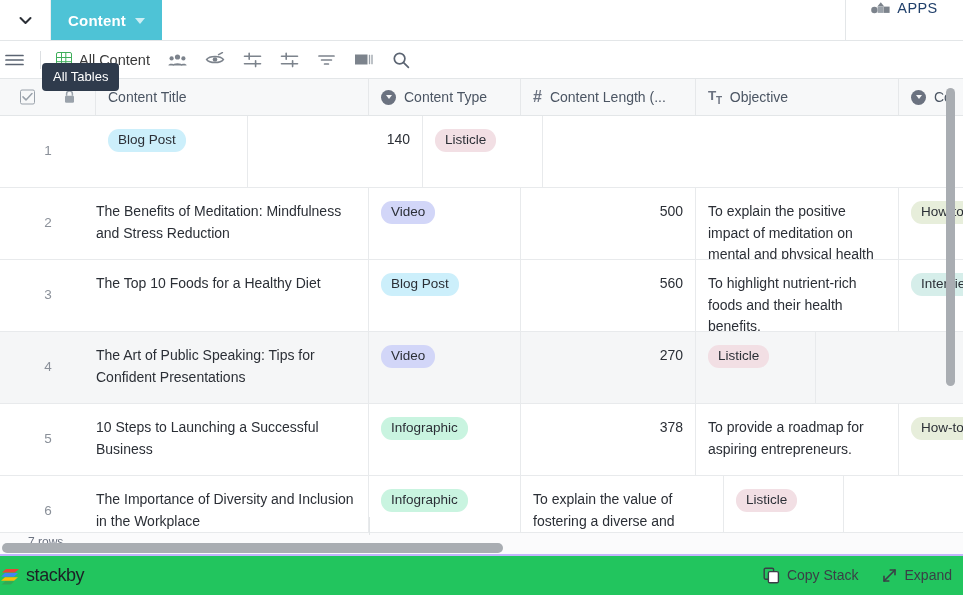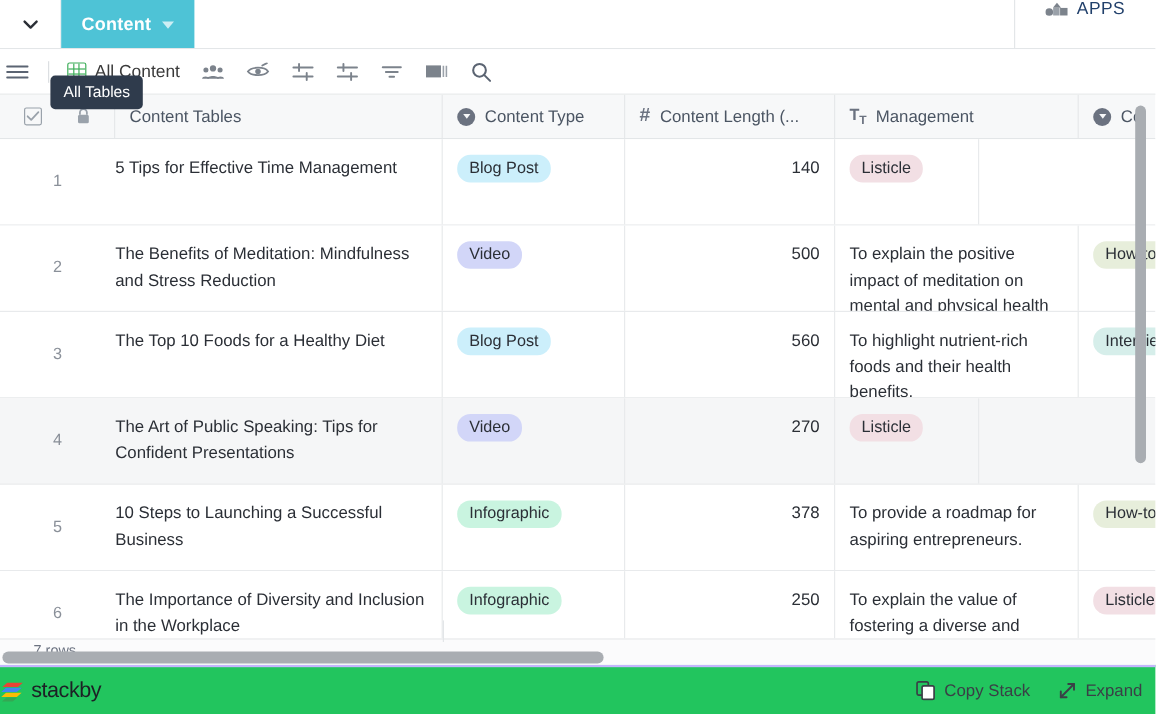--- a/index.html
+++ b/index.html
@@ -399,52 +399,51 @@
         <span class="hc-lock">
           <svg width="13" height="15" viewBox="0 0 13 15">
             <path d="M3.6 6.2 V4.3 a2.9 2.9 0 0 1 5.8 0 V6.2" fill="none" stroke="#9aa2ab" stroke-width="1.5"></path>
             <rect x="2" y="6.2" width="9" height="7" rx="1.3" fill="#9aa2ab"></rect>
           </svg>
         </span>
         <span class="hc-ttype">T</span>
       </div>
 
       <div class="hcell c-title">
-        <span>Content Tables</span>
+        <span>Content Title</span>
       </div>
 
       <div class="hcell c-type">
         <span class="ftype-ico">
             <i class="dn"></i>
           </span>
         <span>Content Type</span>
       </div>
 
       <div class="hcell c-len">
         <span class="ftype-hash">#</span>
         <span>Content Length (...</span>
       </div>
 
       <div class="hcell c-obj">
         <span class="ftype-tt">T<sub style="font-size:10px">T</sub></span>
-        <span>Management</span>
+        <span>Objective</span>
       </div>
 
       <div class="hcell c-cat">
         <span class="ftype-ico">
             <i class="dn"></i>
           </span>
         <span>Co</span>
       </div>
     </div>
 
     <div class="grid-body" id="grid-body">
         <div class="row" style="height: 72px;">
           <div class="cell c-rownum">1</div>
-          <div class="cell c-title">5 Tips for Effective Time Management</div>
           <div class="cell c-type"><span class="badge" style="background: rgb(204, 239, 251);">Blog Post</span></div>
           <div class="cell c-len">140</div>
           <div class="cell c-cat"><span class="badge" style="background: rgb(242, 223, 228);">Listicle</span></div>
         </div>
         <div class="row" style="height: 72px;">
           <div class="cell c-rownum">2</div>
           <div class="cell c-title">The Benefits of Meditation: Mindfulness and Stress Reduction</div>
           <div class="cell c-type"><span class="badge" style="background: rgb(210, 214, 248);">Video</span></div>
           <div class="cell c-len">500</div>
           <div class="cell c-obj">To explain the positive impact of meditation on mental and physical health</div>
@@ -470,21 +469,20 @@
           <div class="cell c-title">10 Steps to Launching a Successful Business</div>
           <div class="cell c-type"><span class="badge" style="background: rgb(201, 244, 224);">Infographic</span></div>
           <div class="cell c-len">378</div>
           <div class="cell c-obj">To provide a roadmap for aspiring entrepreneurs.</div>
           <div class="cell c-cat"><span class="badge" style="background: rgb(231, 238, 219);">How-to</span></div>
         </div>
         <div class="row" style="height: 72px;">
           <div class="cell c-rownum">6</div>
           <div class="cell c-title">The Importance of Diversity and Inclusion in the Workplace</div>
           <div class="cell c-type"><span class="badge" style="background: rgb(201, 244, 224);">Infographic</span></div>
-          <div class="cell c-len">250</div>
           <div class="cell c-obj">To explain the value of fostering a diverse and</div>
           <div class="cell c-cat"><span class="badge" style="background: rgb(242, 223, 228);">Listicle</span></div>
         </div>
       </div>
 
     <div class="vscroll"></div>
   </div>
 
   <div class="rowcount-bar">
     <span class="vline-cont"></span>

